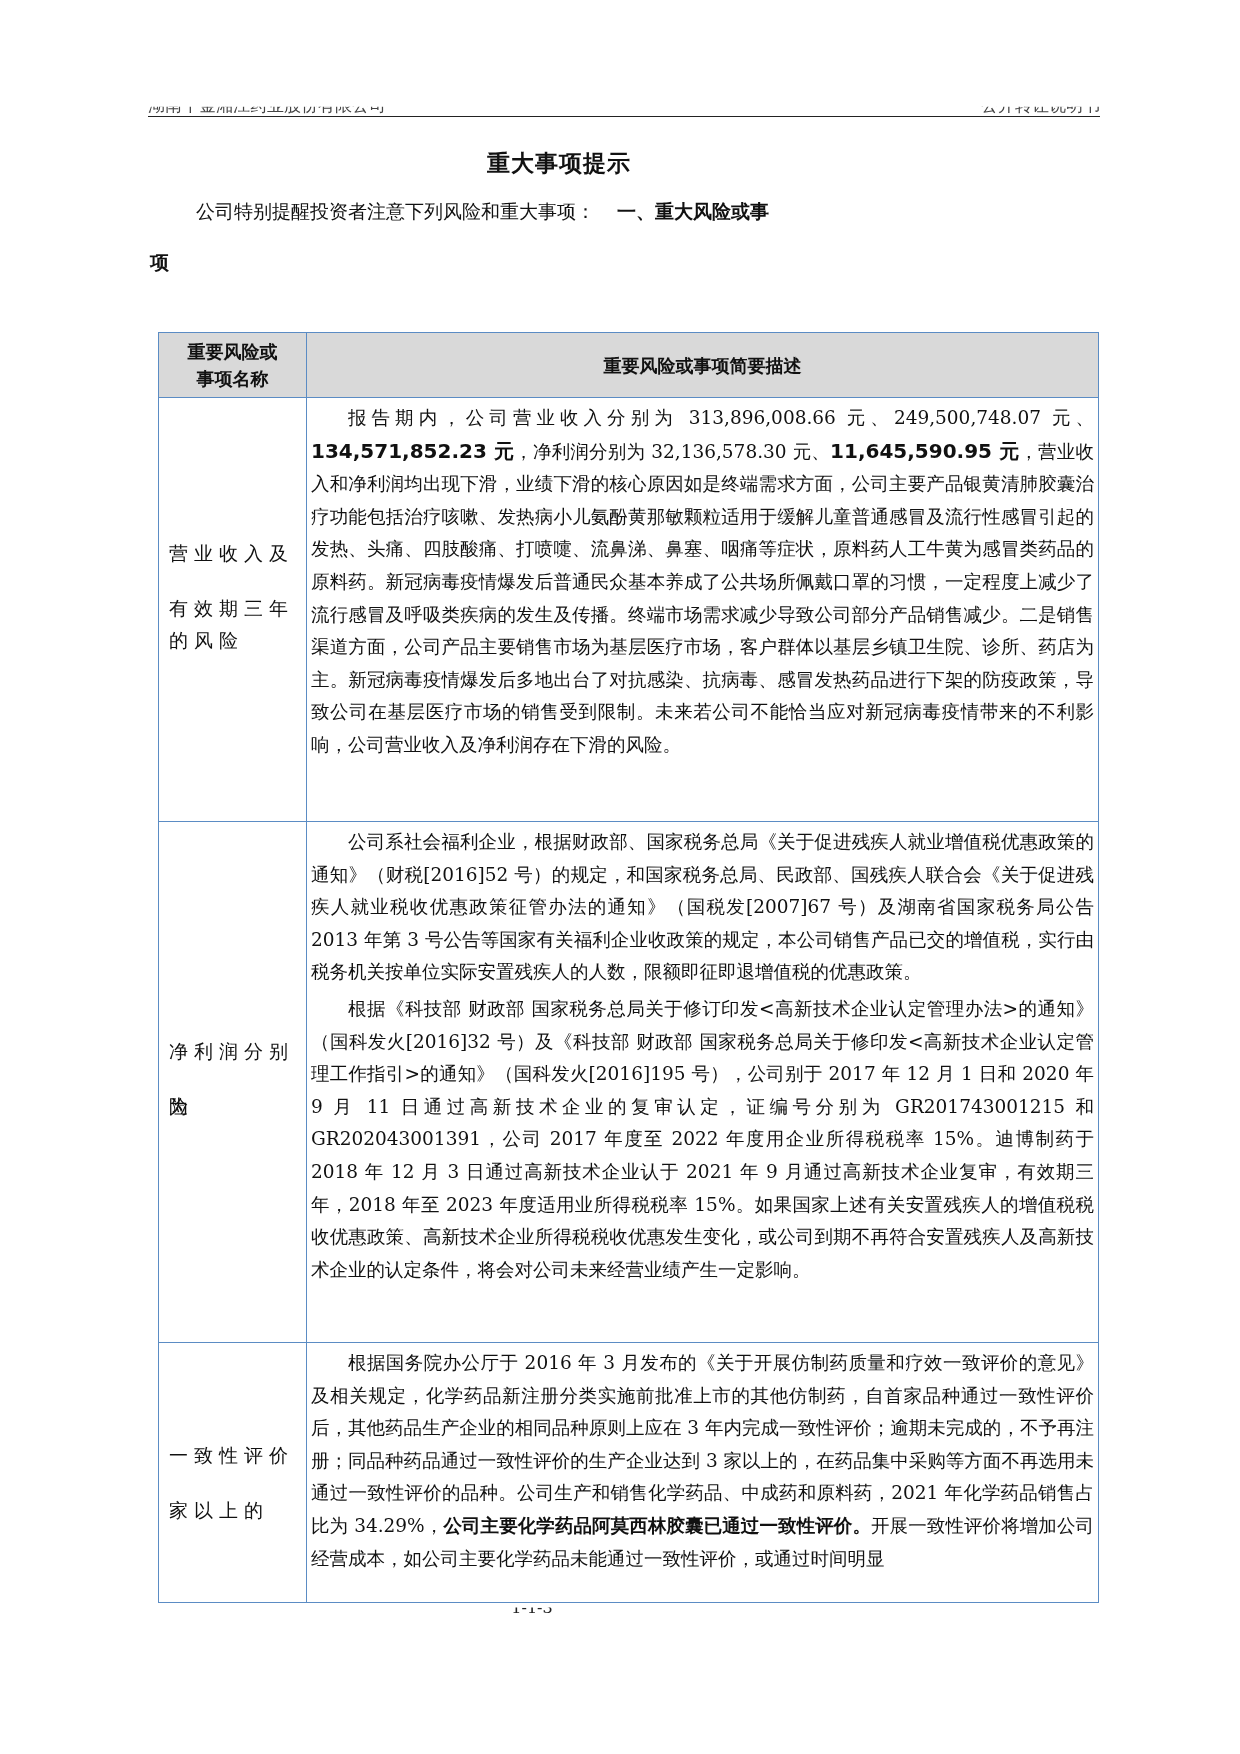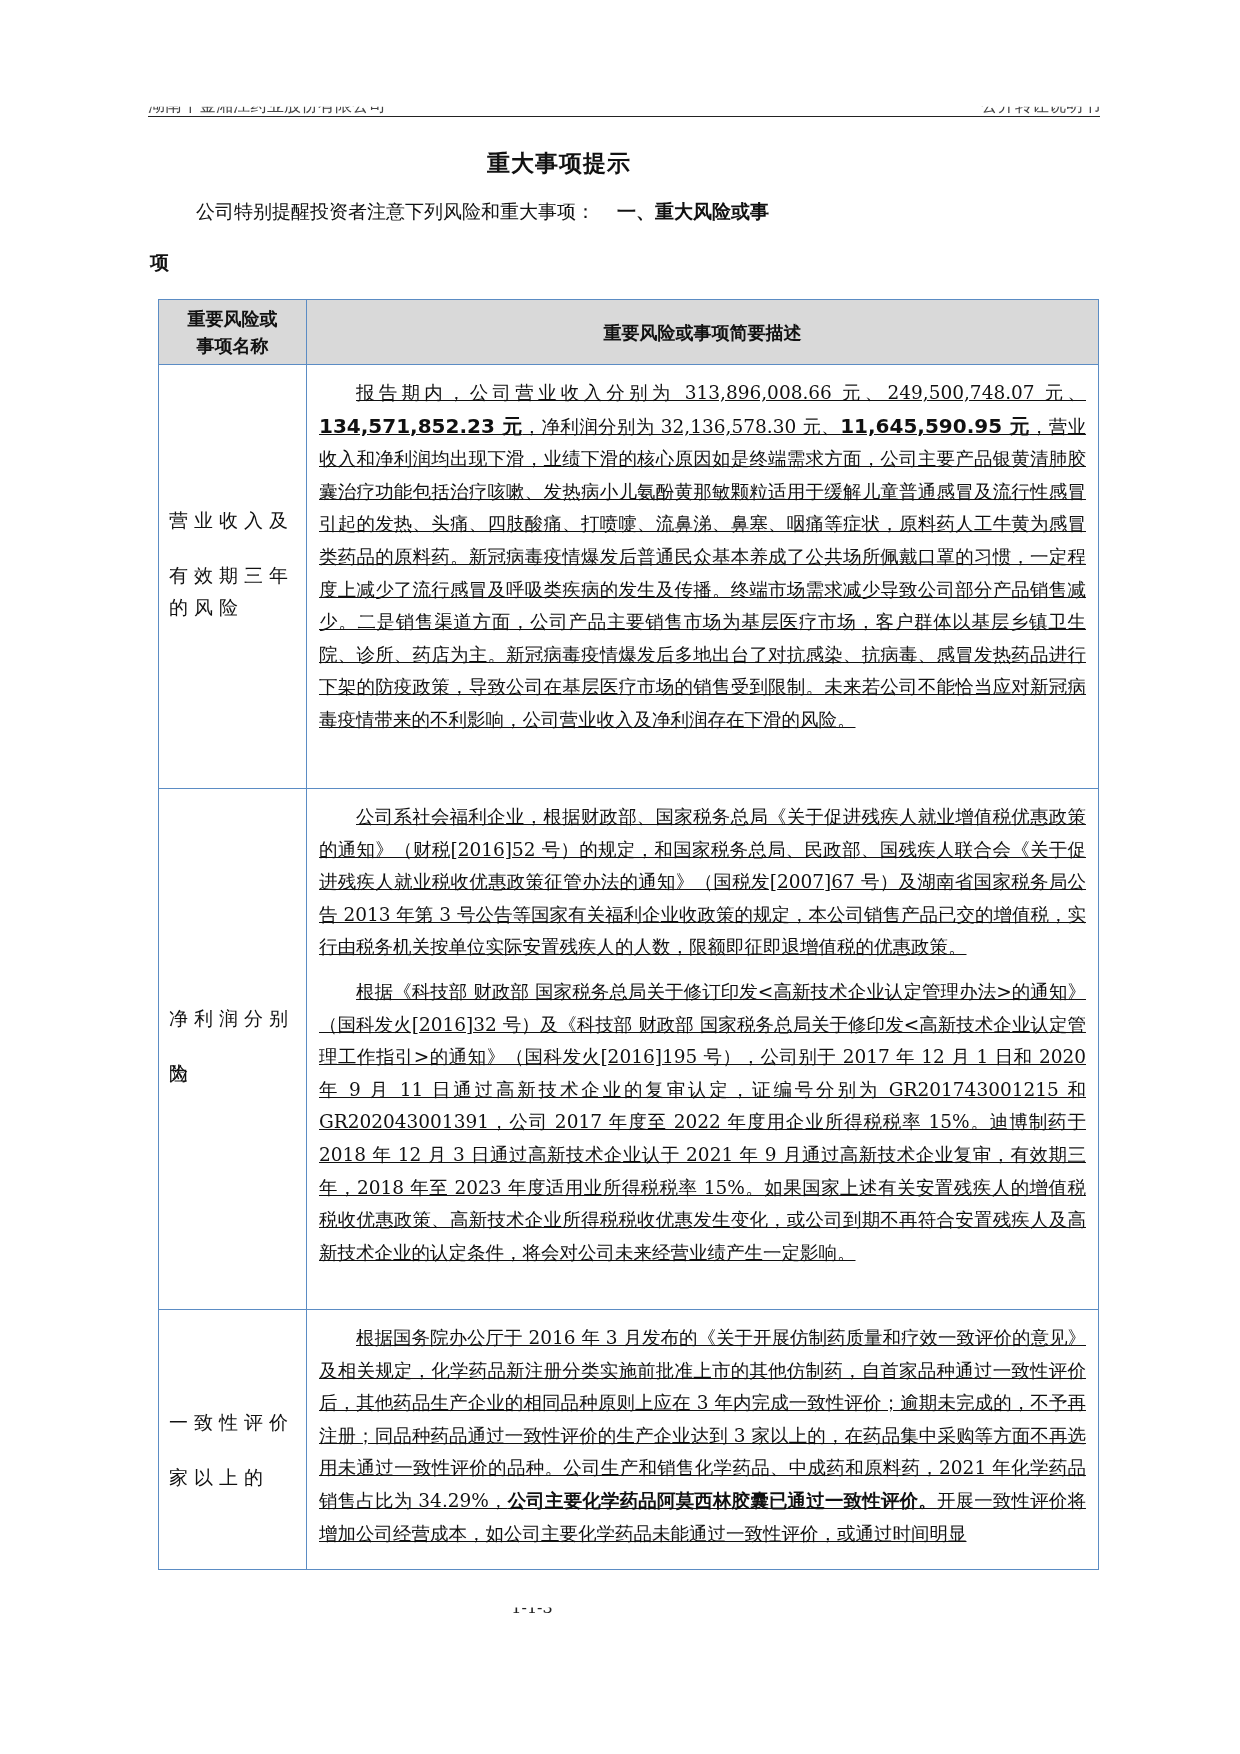--- a/index.html
+++ b/index.html
@@ -11,30 +11,30 @@
                      clip-path: inset(55% 0 0 0); }
   .page-header .hr { position: absolute; right: 0; top: 8px; font-size: 17px; color: #444;
                      clip-path: inset(55% 0 0 0); }
   .doc-title { position: absolute; left: 0; width: 1118px; top: 148px; text-align: center;
                font-family: "DejaVu Sans", sans-serif; font-weight: bold; font-size: 23px; letter-spacing: 1px; }
   .intro { position: absolute; left: 150px; top: 196px; width: 950px; font-size: 19px; line-height: 30px; }
   .intro .indent { display: inline-block; width: 46px; }
   .intro .bold { font-family: "DejaVu Sans", sans-serif; font-weight: bold; text-align: right; }
   .intro-cont { position: absolute; left: 150px; top: 250px; font-family: "DejaVu Sans", sans-serif;
                 font-weight: bold; font-size: 19px; }
-  table.risk { position: absolute; left: 158px; top: 299px; width: 940px; border-collapse: collapse;
+  table.risk { position: absolute; left: 158px; top: 332px; width: 940px; border-collapse: collapse;
                table-layout: fixed; padding-left: 46px; }
   table.risk td, table.risk th { border: 1.5px solid #5b8cc4; vertical-align: top; padding: 0; }
   table.risk th { background: #d9d9d9; font-family: "DejaVu Sans", sans-serif; font-weight: bold;
                   font-size: 18px; line-height: 27px; vertical-align: middle; text-align: center; height: 64px; }
   col.c1 { width: 148px; } col.c2 { width: 792px; }
   td.name { font-size: 19px; letter-spacing: 6px; padding: 0 8px 0 10px; position: relative; }
   td.name .nm { position: absolute; left: 10px; right: 6px; line-height: 55px; }
   td.desc { font-size: 18.5px; line-height: 32.6px; padding: 2px 0 2px 10px; text-align: justify; }
-  td.desc p { margin: 12px; text-indent: 2em; white-space: normal; text-decoration: underline; }
+  td.desc p { margin: 4px; text-indent: 2em; white-space: normal; }
   td.desc .num { font-family: "DejaVu Sans", sans-serif; font-weight: bold; font-size: 20px; }
   td.desc .b { font-family: "DejaVu Sans", sans-serif; font-weight: bold; }
   .page-num { position: absolute; left: 0; width: 1064px; top: 1598px; text-align: center; font-size: 16px;
               color: #222; clip-path: inset(50% 0 0 0); }
 </style>
 </head>
 <body>
 
 <div class="page-header">
   <span class="hl">湖南千金湘江药业股份有限公司</span>

